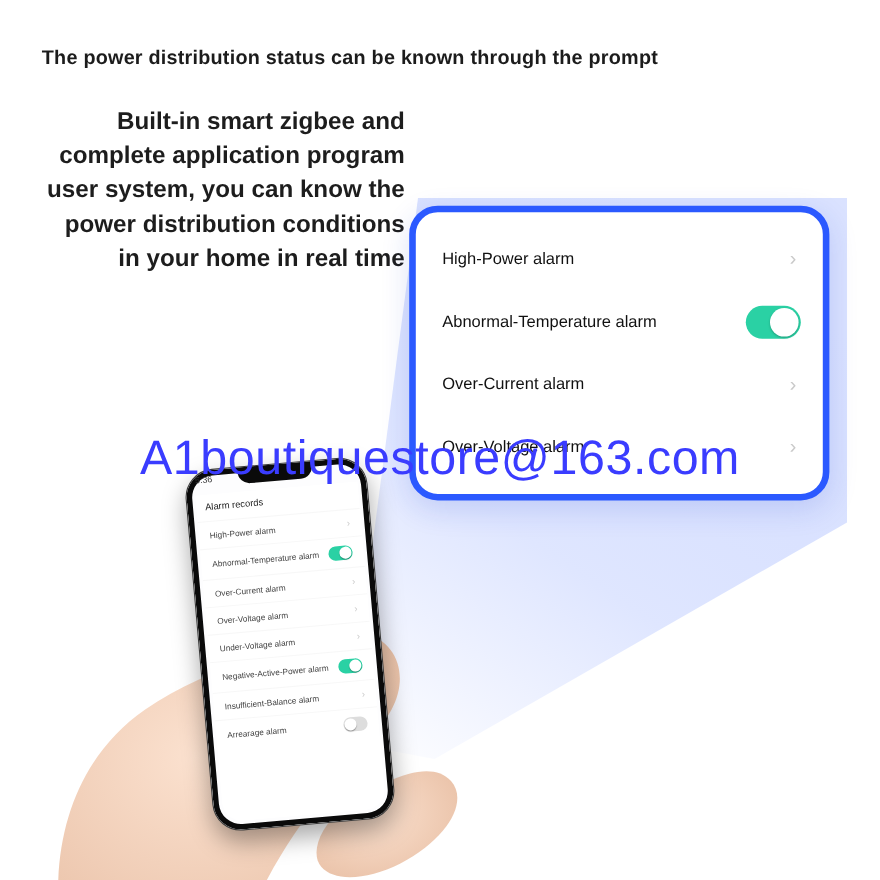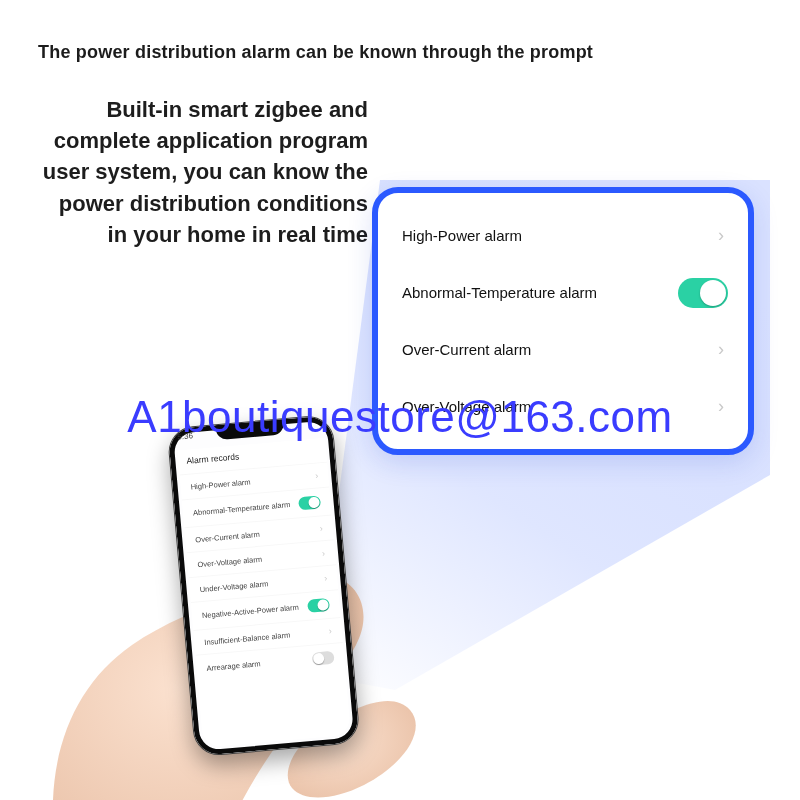--- a/index.html
+++ b/index.html
@@ -175,21 +175,21 @@
     color: #3a3cff;
     white-space: nowrap;
     z-index: 50;
     pointer-events: none;
     font-family: Arial, sans-serif;
   }
 </style>
 </head>
 <body>
 
-<div class="title">The power distribution alarm can be known through the prompt</div>
+<div class="title">The power distribution status can be known through the prompt</div>
 
 <div class="para">Built-in smart zigbee and complete application program user system, you can know the power distribution conditions in your home in real time</div>
 
 <svg class="beam" viewBox="0 0 490 530" preserveAspectRatio="none">
   <defs>
     <linearGradient id="beamg" x1="0" y1="1" x2="0.6" y2="0">
       <stop offset="0" stop-color="#6d8dff" stop-opacity="0"></stop>
       <stop offset="0.45" stop-color="#6d8dff" stop-opacity=".22"></stop>
       <stop offset="1" stop-color="#a7baff" stop-opacity=".42"></stop>
     </linearGradient>

